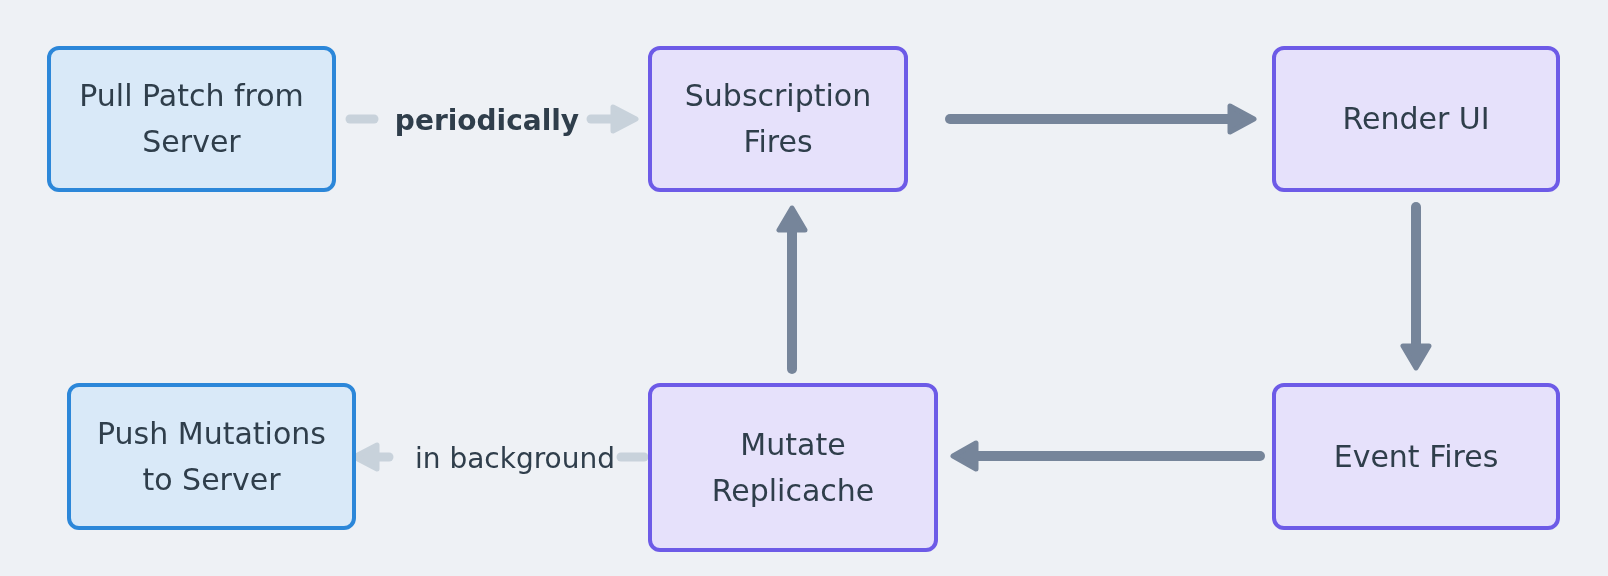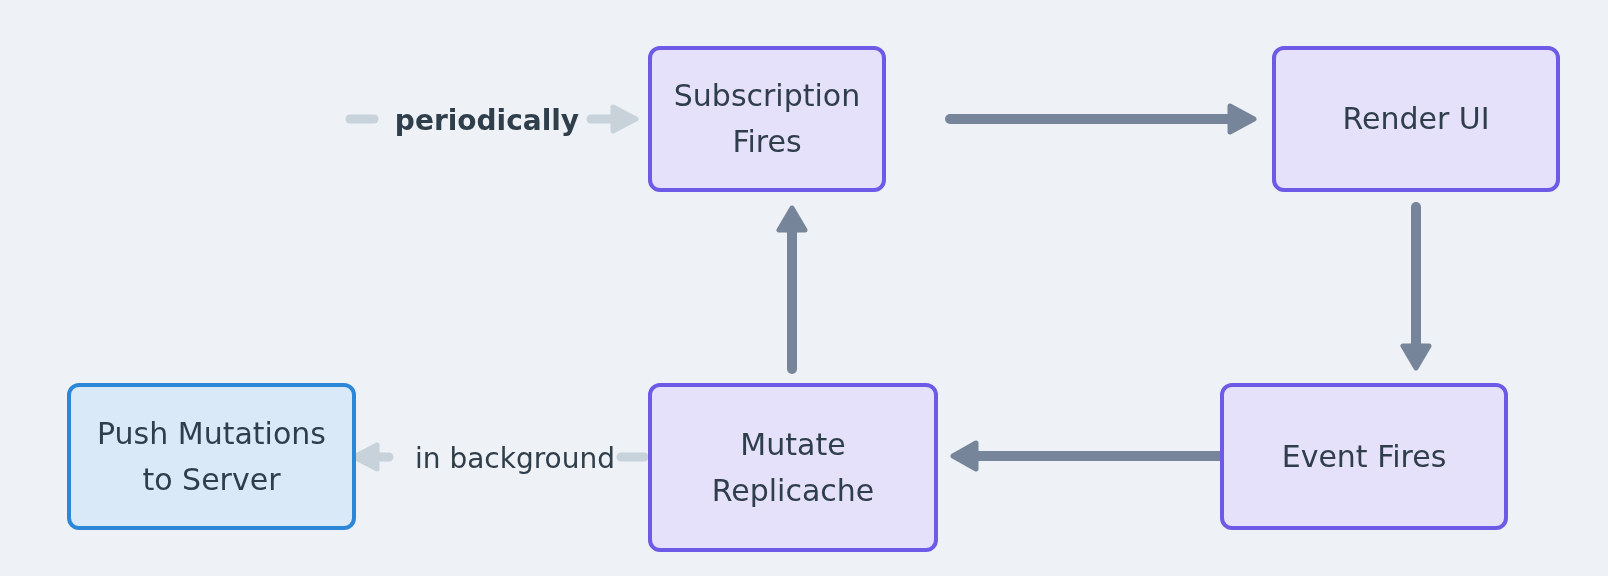--- a/index.html
+++ b/index.html
@@ -67,31 +67,33 @@
       <polygon class="head-dark" points="779,230 805,230 792,208"></polygon>
     </g>
 
     <g>
       <line class="arrow-light" x1="389" y1="457" x2="379" y2="457"></line>
       <polygon class="head-light" points="377,445 377,469 354,457"></polygon>
       <line class="arrow-light" x1="621" y1="457" x2="644" y2="457"></line>
     </g>
   </svg>
 
+  <div class="node blue" style="left:47px; top:46px; width:289px; height:146px;">Pull Patch from
+Server</div>
 
-  <div class="node purple" style="left:648px; top:46px; width:238px; height:146px;">Subscription
+  <div class="node purple" style="left:648px; top:46px; width:260px; height:146px;">Subscription
 Fires</div>
 
   <div class="node purple" style="left:1272px; top:46px; width:288px; height:146px;">Render UI</div>
 
   <div class="node blue" style="left:47px; top:383px; width:289px; height:147px;margin-left:20px;">Push Mutations
 to Server</div>
 
   <div class="node purple" style="left:648px; top:383px; width:290px; height:169px;">Mutate
 Replicache</div>
 
-  <div class="node purple" style="left:1220px; top:383px; width:288px; height:147px;">Event Fires</div>
+  <div class="node purple" style="left:1272px; top:383px; width:288px; height:147px;">Event Fires</div>
 
   <div class="edge-label" style="left:487px; top:120px;font-weight:bold;">periodically</div>
 
   <div class="edge-label" style="left:503px; top:458px;margin-left:12px;">in background</div>
 
 </div>
 
 </body></html>

